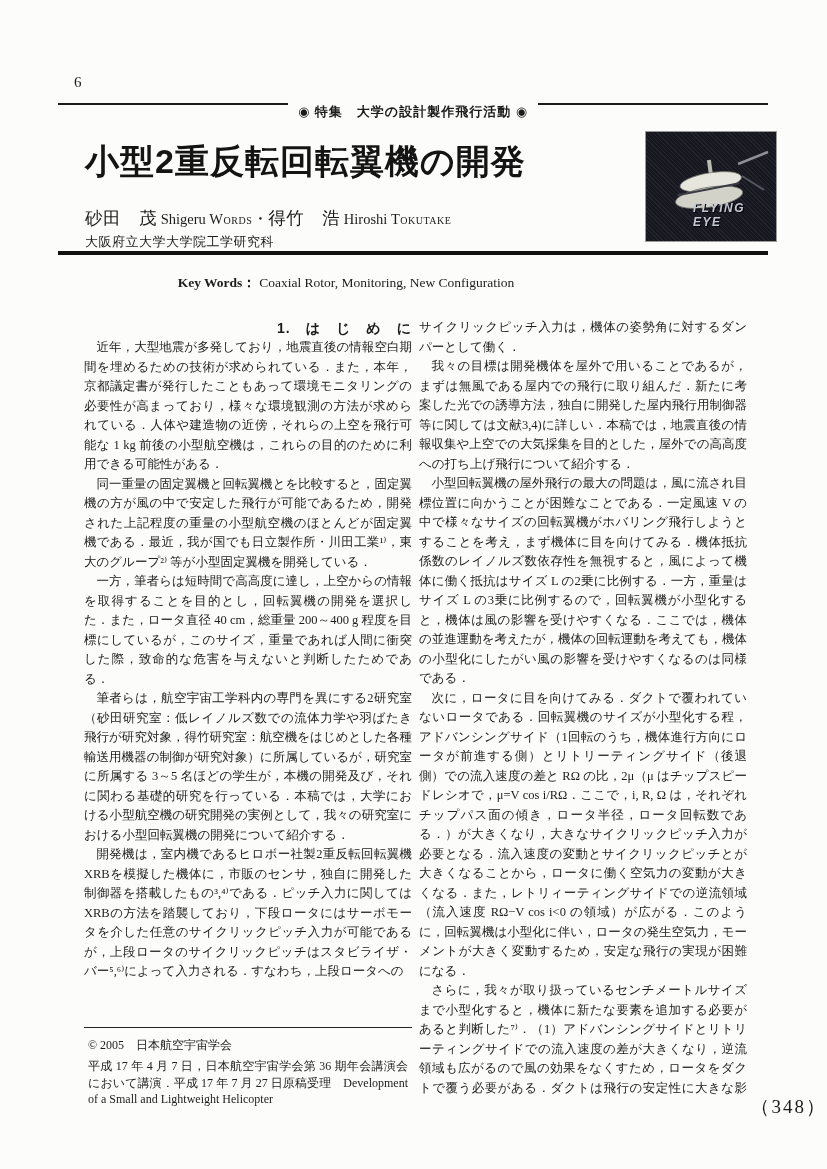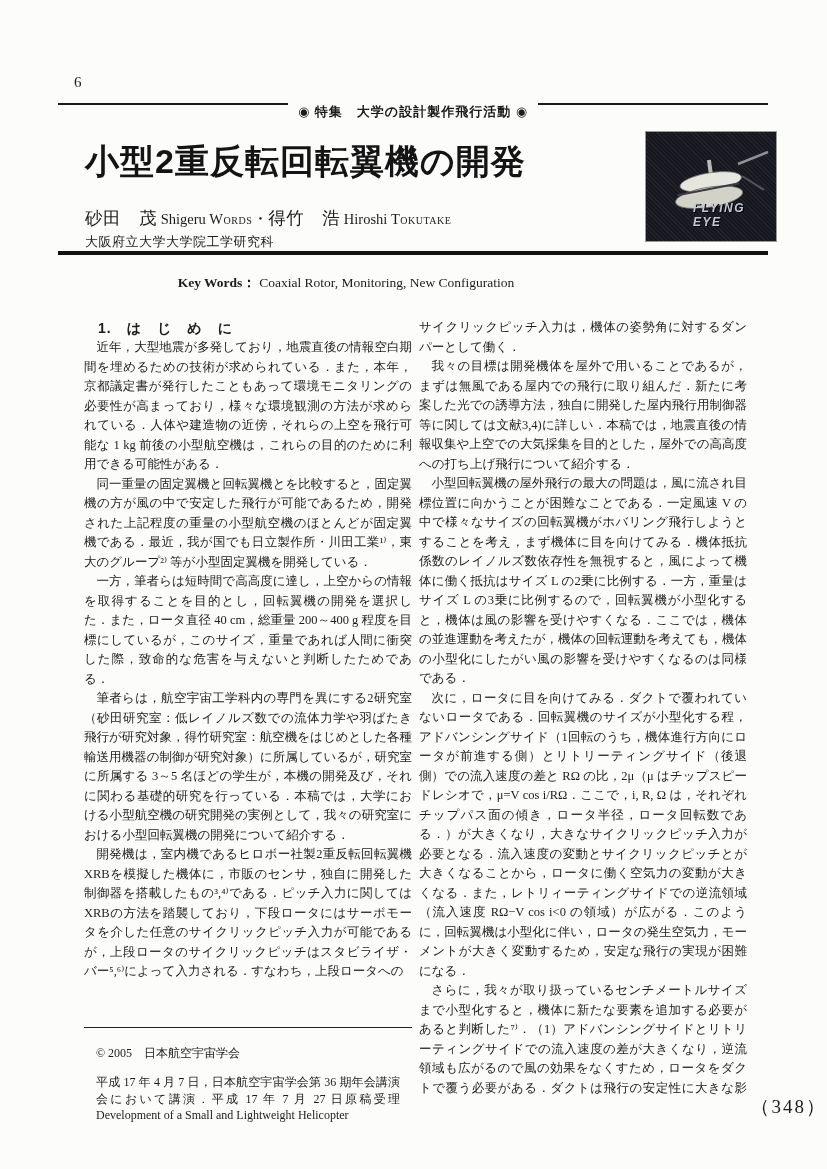--- a/index.html
+++ b/index.html
@@ -50,31 +50,31 @@
     font-size:12.5px;line-height:19.5px;
     text-align:justify;overflow:hidden;
     overflow-wrap:break-word;
   }
   .col.left{left:84px;height:706px;}
   .col.right{left:419px;height:782px;}
   .col p{margin:0;text-indent:1em;}
   .col p.noindent{text-indent:0;}
   .sec{
     font-family:"Liberation Sans","DejaVu Sans",sans-serif;
-    font-weight:bold;font-size:14px;text-align:left;text-indent:0;
+    font-weight:bold;font-size:14px;text-align:right;text-indent:0;
     margin:3px 0 8px;letter-spacing:1px;line-height:20px;
   }
   .sec.second{margin:10px 0 9px;}
   
   .footnote{
     position:absolute;left:84px;top:1027px;width:328px;
     border-top:1.5px solid #222;padding-top:5px;
     font-size:12px;line-height:16.8px;text-align:justify;
   }
-  .footnote .fline{margin:12px;}
+  .footnote .fline{margin:4px;}
   .pageno{position:absolute;left:0;top:1094px;width:827px;text-align:right;font-size:19px;letter-spacing:2px;}
 </style>
 </head>
 <body>
 
 <div>
 
   <div class="folio">6</div>
 
   <div class="band">

